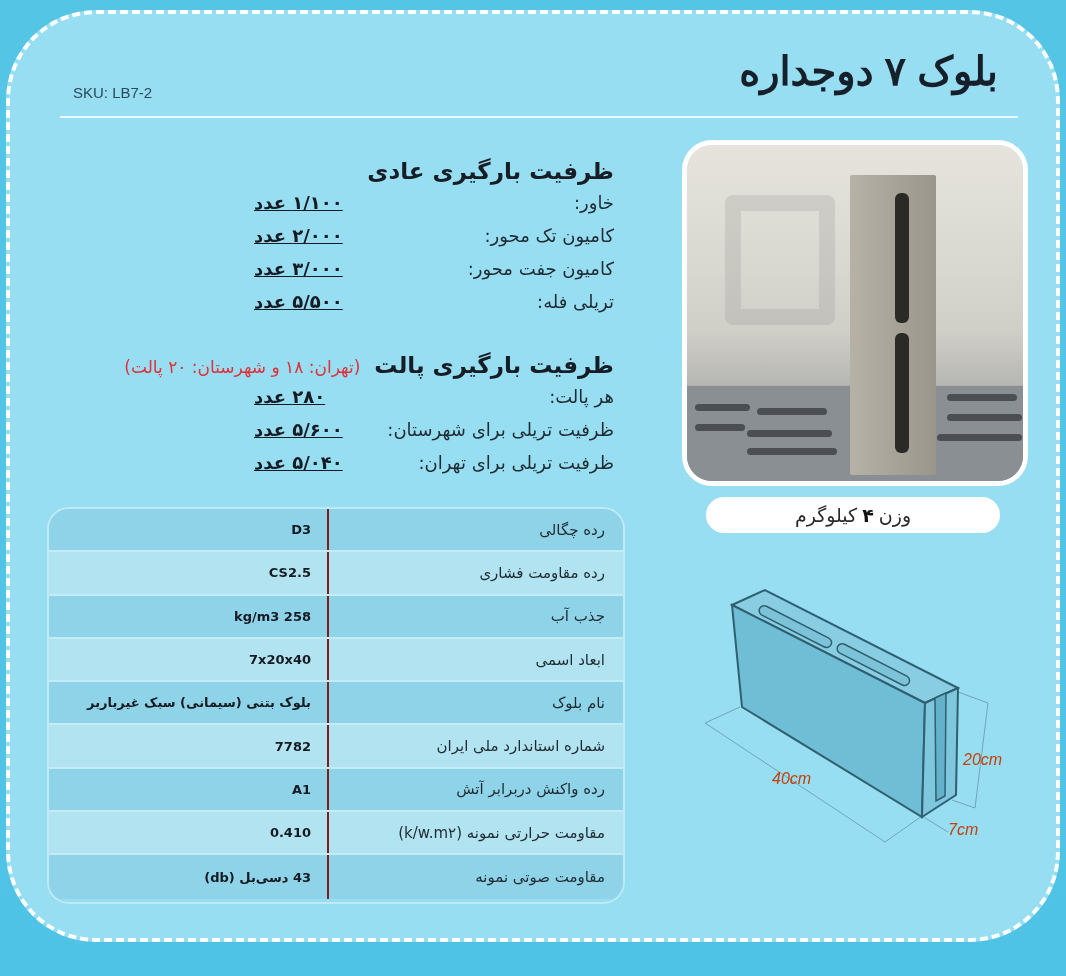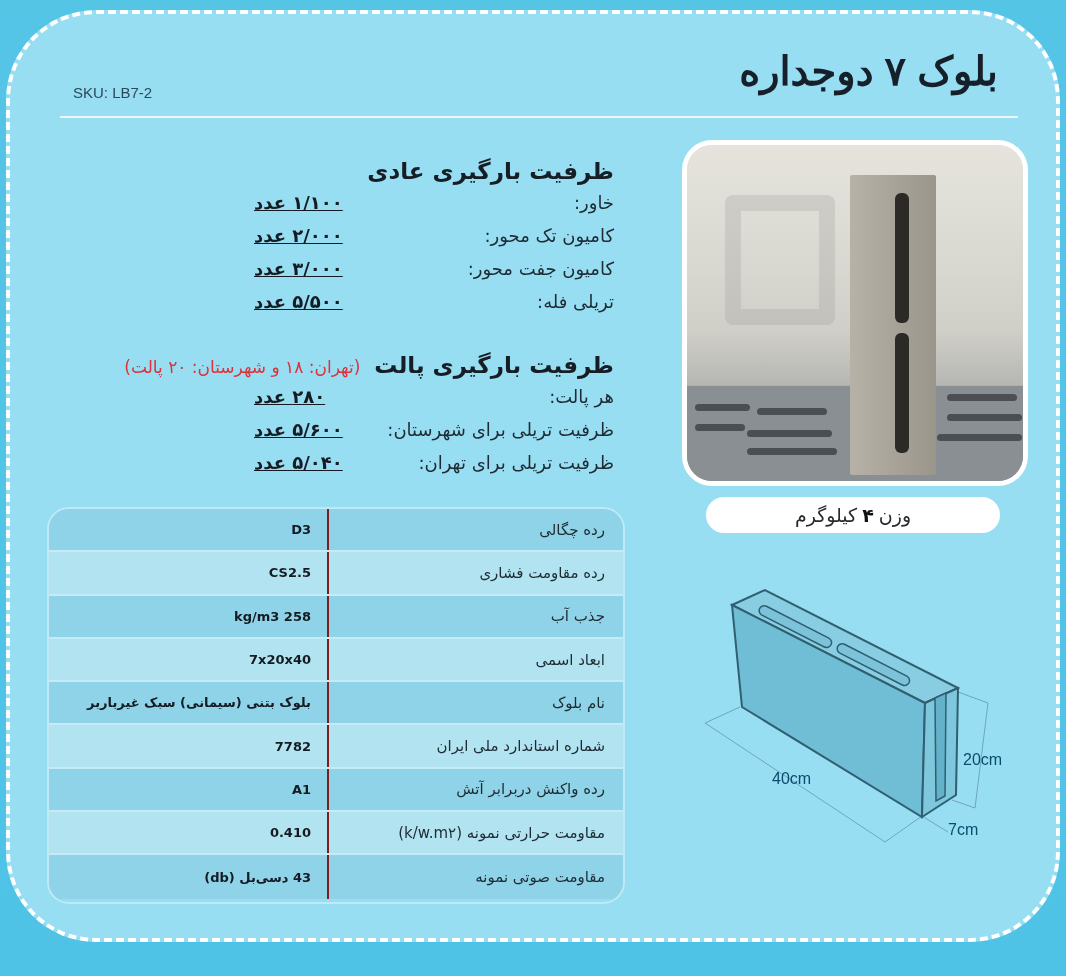--- a/index.html
+++ b/index.html
@@ -98,21 +98,22 @@
     
     .diagram {
       position: absolute;
       left: 690px; top: 570px;
       width: 360px; height: 300px;
     }
     .dim-label {
       position: absolute;
       font-family: "Liberation Sans", sans-serif;
       font-size: 16px;
-      color: #0c4a6e;
+      color: #c2410c;
+      font-style: italic;
     }
 
     
     .section {
       position: absolute;
       right: 442px;
       direction: rtl;
       text-align: right;
     }
     .section-title {

